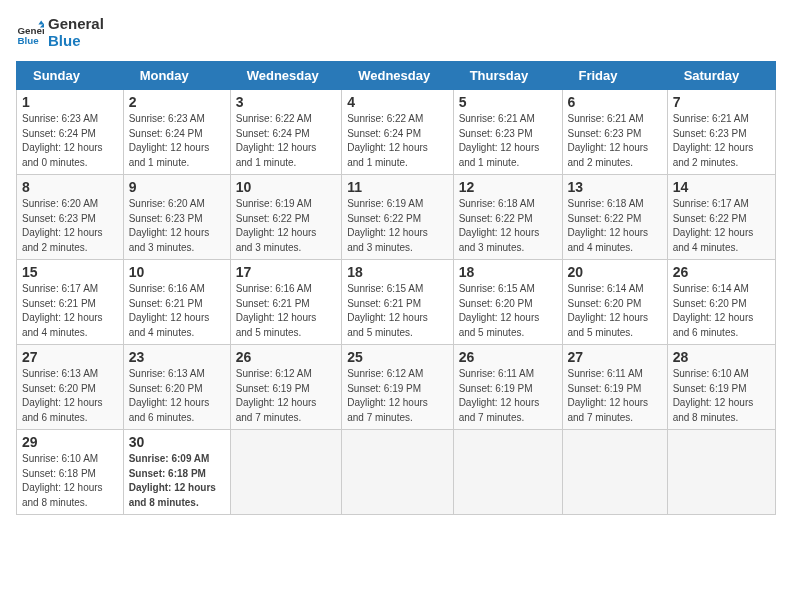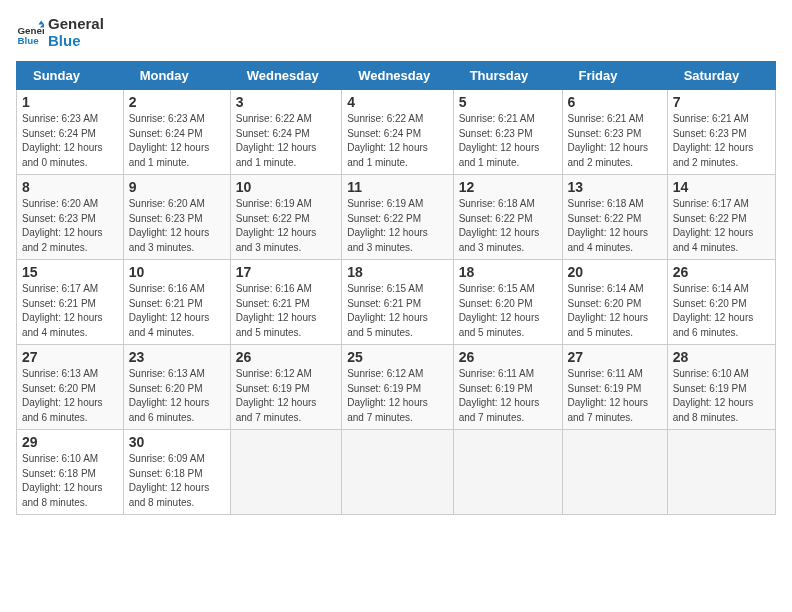--- a/index.html
+++ b/index.html
@@ -322,21 +322,21 @@
       <tr>
         <td>
           <span class="day-num">29</span>
           <div class="day-info" style="white-space: pre-line;">Sunrise: 6:10 AM
 Sunset: 6:18 PM
 Daylight: 12 hours
 and 8 minutes.</div>
         </td>
         <td>
           <span class="day-num">30</span>
-          <div class="day-info" style="white-space: pre-line;">Sunrise: 6:09 AM
+          <div class="day-info" style="white-space: pre-line; font-weight: bold;">Sunrise: 6:09 AM
 Sunset: 6:18 PM
 Daylight: 12 hours
 and 8 minutes.</div>
         </td>
         <td class="empty"></td>
         <td class="empty"></td>
         <td class="empty"></td>
         <td class="empty"></td>
         <td class="empty"></td>
       </tr>

